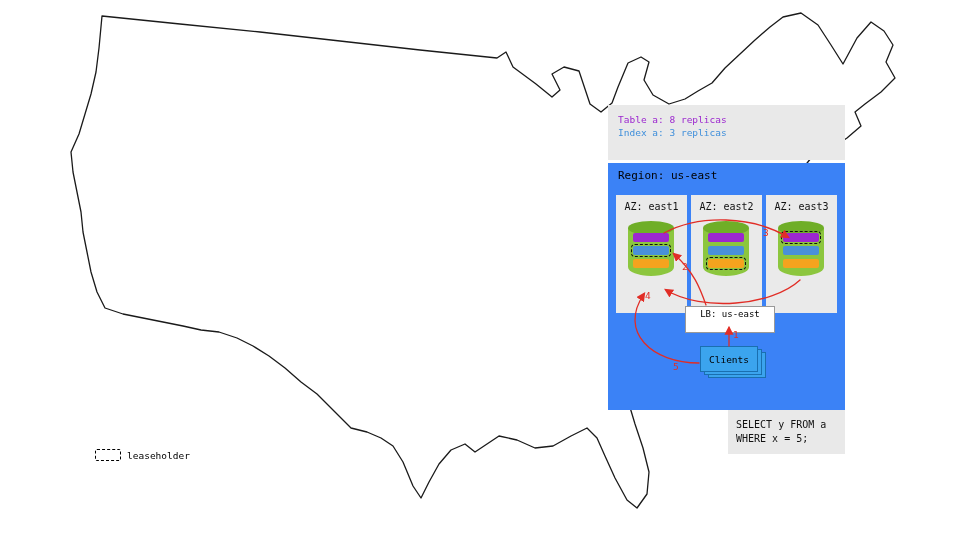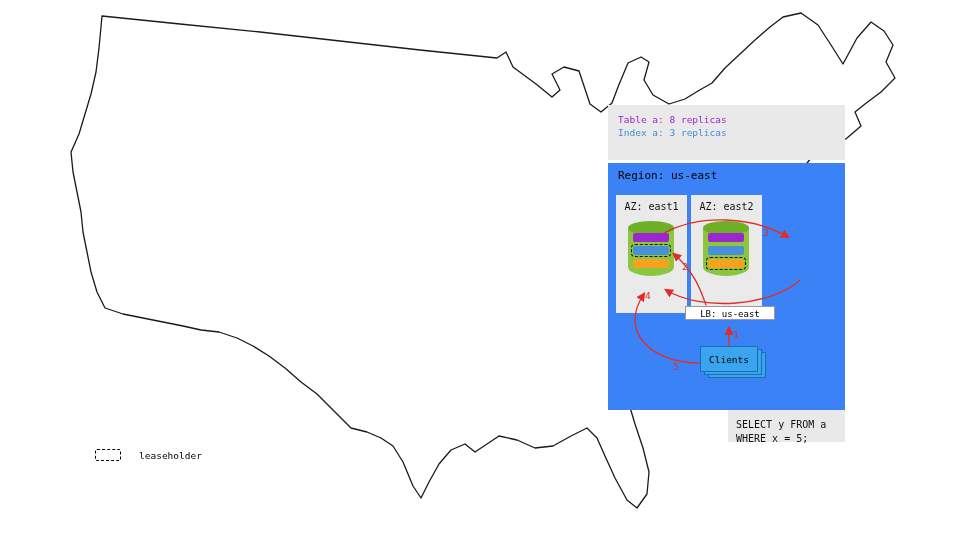--- a/index.html
+++ b/index.html
@@ -23,48 +23,48 @@
   .az-label{position:absolute;left:0;top:6px;width:100%;text-align:center;font-size:10px;color:#111;}
 
   .cylinder{position:absolute;left:12px;top:26px;width:46px;height:62px;}
   .cyl-body{position:absolute;left:0;top:7px;width:46px;height:48px;background:#8cc63e;
             border-radius:0 0 23px 23px / 0 0 9px 9px;}
   .cyl-top{position:absolute;left:0;top:0;width:46px;height:14px;border-radius:50%;background:#6fae27;}
   .band{position:absolute;left:5px;width:36px;height:9px;border-radius:2px;z-index:2;}
   .band-1{top:12px}.band-2{top:25px}.band-3{top:38px}
   .band.leaseholder{outline:1.6px dashed #111;outline-offset:1px;}
 
-  .lb-box{position:absolute;left:77px;top:143px;width:90px;height:14px;background:#fff;
+  .lb-box{position:absolute;left:77px;top:143px;width:90px;height:27px;background:#fff;
           border:1px solid #999;box-sizing:border-box;font-size:9px;line-height:15px;text-align:center;color:#000;}
 
   .clients{position:absolute;left:92px;top:183px;width:58px;height:26px;}
   .client-layer{position:absolute;width:58px;height:26px;background:#3ba4ee;border:1px solid #1a6fb0;box-sizing:border-box;}
   .layer-2{left:8px;top:6px;}
   .layer-1{left:4px;top:3px;}
   .client-front{position:absolute;left:0;top:0;width:58px;height:26px;background:#3ba4ee;
                 border:1px solid #1a6fb0;box-sizing:border-box;display:flex;align-items:center;
                 justify-content:center;font-size:9.5px;color:#000;}
 
   
-  .sql-box{position:absolute;left:728px;top:410px;width:117px;height:32px;background:#e9e9e9;
+  .sql-box{position:absolute;left:728px;top:410px;width:117px;height:44px;background:#e9e9e9;
            z-index:2;padding:8px 0 0 8px;box-sizing:border-box;}
   .sql-line{font-size:10px;line-height:14px;color:#111;white-space:pre;}
 
   
   .arrows-svg{position:absolute;left:0;top:0;width:960px;height:540px;z-index:5;pointer-events:none;}
   .arrow{fill:none;stroke:#e12d26;stroke-width:1.3;stroke-linecap:round;}
 
   .flow-num{position:absolute;z-index:6;font-size:9.5px;color:#e12d26;}
   .fn1{left:733px;top:329px}.fn2{left:682px;top:261px}.fn3{left:763px;top:227px}
   .fn4{left:645px;top:290px}.fn5{left:673px;top:361px}
 
   
   .lh-key{position:absolute;left:95px;top:449px;z-index:2;display:flex;align-items:center;}
   .lh-swatch{display:inline-block;width:24px;height:10px;border:1.6px dashed #000;border-radius:2px;}
-  .lh-text{font-size:9.5px;color:#000;margin-left:18px;}
+  .lh-text{font-size:9.5px;color:#000;margin-left:6px;}
 </style>
 </head>
 <body>
 
 <div class="stage">
 
   <svg class="map-svg" viewBox="0 0 960 540" aria-hidden="true">
     <path class="map-path" d="M102 16 L180 24 L260 32 L340 41 L420 50 L497 58 L506 52 L513 67 L536 84 L552 97 L560 90 L552 74 L564 67 L579 71 L590 104 L601 112 L612 103 L618 87 L628 63 L641 57 L649 62 L644 80 L653 95 L669 104 L685 99 L698 91 L712 83 L725 68 L740 54 L755 40 L770 27 L783 17 L801 13 L818 25 L831 45 L843 64 L857 38 L871 22 L884 31 L893 45 L886 62 L895 78 L881 92 L865 104 L855 112 L861 126 L847 138 L835 146 L825 142 L811 158 L797 176 L785 196 L774 216 L765 236 L757 254 L767 262 L755 274 L743 286 L729 298 L713 314 L697 330 L681 346 L665 362 L649 378 L636 392 L629 404 L635 424 L643 448 L649 472 L647 494 L637 508 L627 500 L615 478 L605 456 L597 438 L587 428 L571 436 L553 446 L535 448 L517 440 L499 436 L487 444 L475 452 L465 444 L451 450 L439 464 L429 482 L421 498 L413 486 L403 462 L393 446 L381 438 L367 432 L351 428 L335 412 L317 394 L301 382 L285 368 L269 356 L253 346 L237 338 L219 332 L201 330 L183 326 L163 322 L143 318 L123 314 L105 308 L97 292 L91 272 L87 252 L83 232 L81 212 L77 192 L73 172 L71 152 L79 134 L85 114 L91 94 L96 72 L99 48 Z"></path>
   </svg>
 
@@ -91,20 +91,30 @@
       <div class="az-label">AZ: east2</div>
       <div class="cylinder">
         <div class="cyl-body" style="background-color: rgb(140, 198, 62);"></div>
         <div class="cyl-top" style="background-color: rgb(111, 174, 39);"></div>
         <div class="band band-1" style="background-color: rgb(156, 39, 207);"></div>
         <div class="band band-2" style="background-color: rgb(74, 144, 217);"></div>
         <div class="band band-3 leaseholder" style="background-color: rgb(245, 163, 30);"></div>
       </div>
     </div>
 
+    <div class="az az3">
+      <div class="az-label">AZ: east3</div>
+      <div class="cylinder">
+        <div class="cyl-body" style="background-color: rgb(140, 198, 62);"></div>
+        <div class="cyl-top" style="background-color: rgb(111, 174, 39);"></div>
+        <div class="band band-1 leaseholder" style="background-color: rgb(156, 39, 207);"></div>
+        <div class="band band-2" style="background-color: rgb(74, 144, 217);"></div>
+        <div class="band band-3" style="background-color: rgb(245, 163, 30);"></div>
+      </div>
+    </div>
 
     <div class="lb-box">LB: us-east</div>
 
     <div class="clients">
       <div class="client-layer layer-2" style="background-color: rgb(59, 164, 238);"></div>
       <div class="client-layer layer-1" style="background-color: rgb(59, 164, 238);"></div>
       <div class="client-front" style="background-color: rgb(59, 164, 238);">Clients</div>
     </div>
   </div>
 

